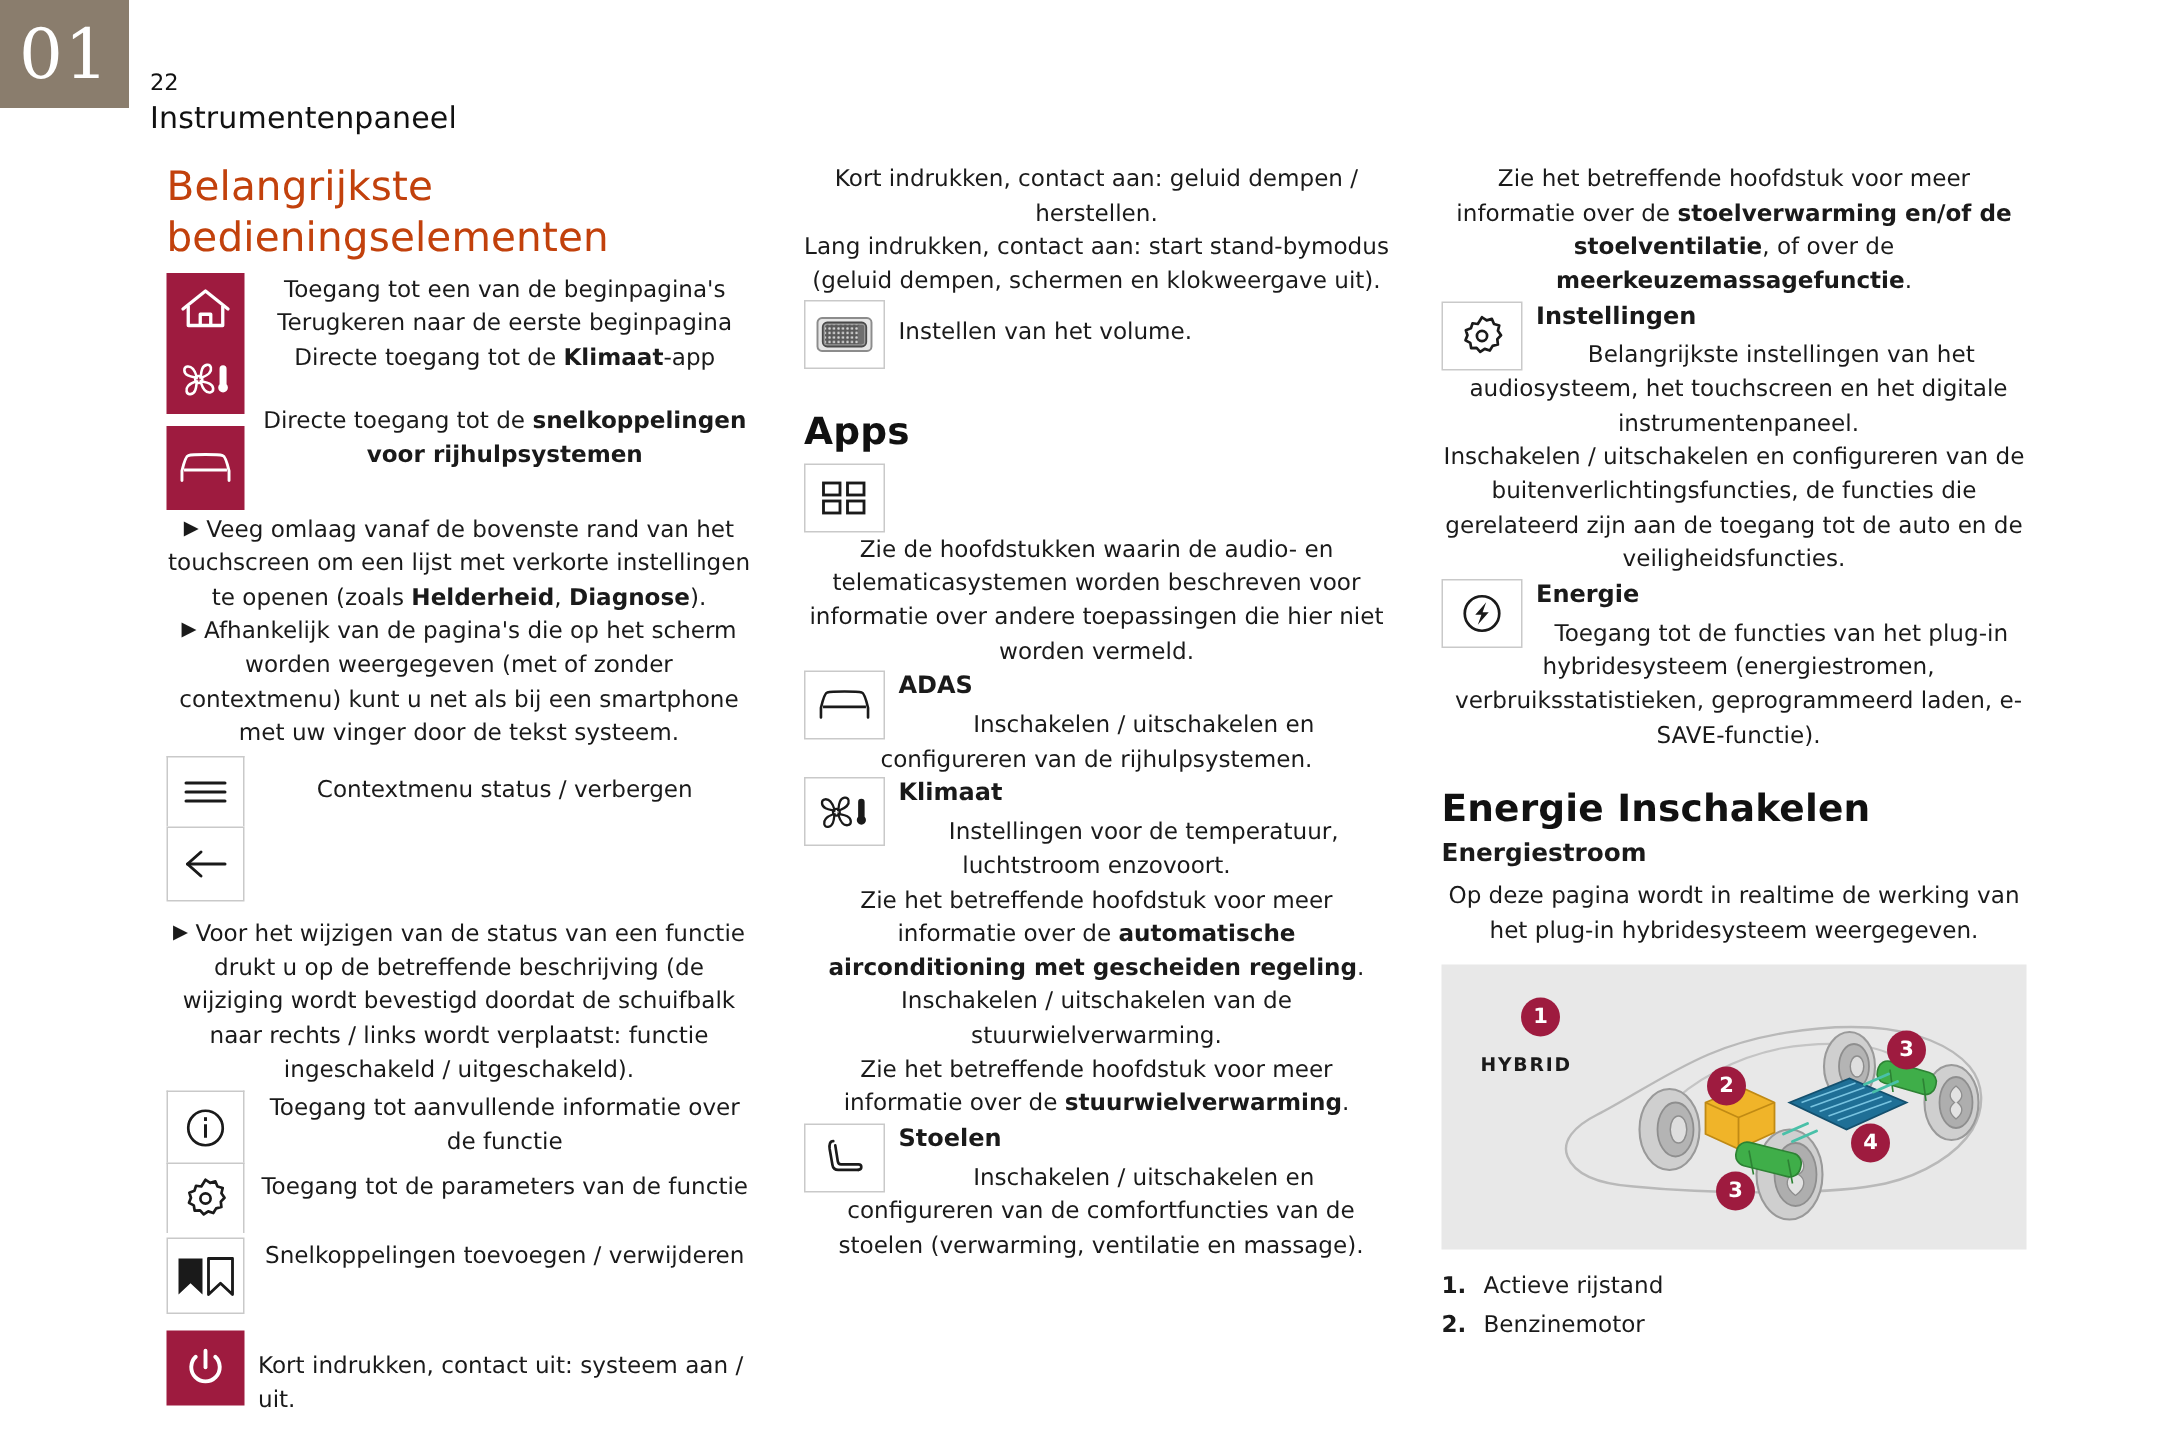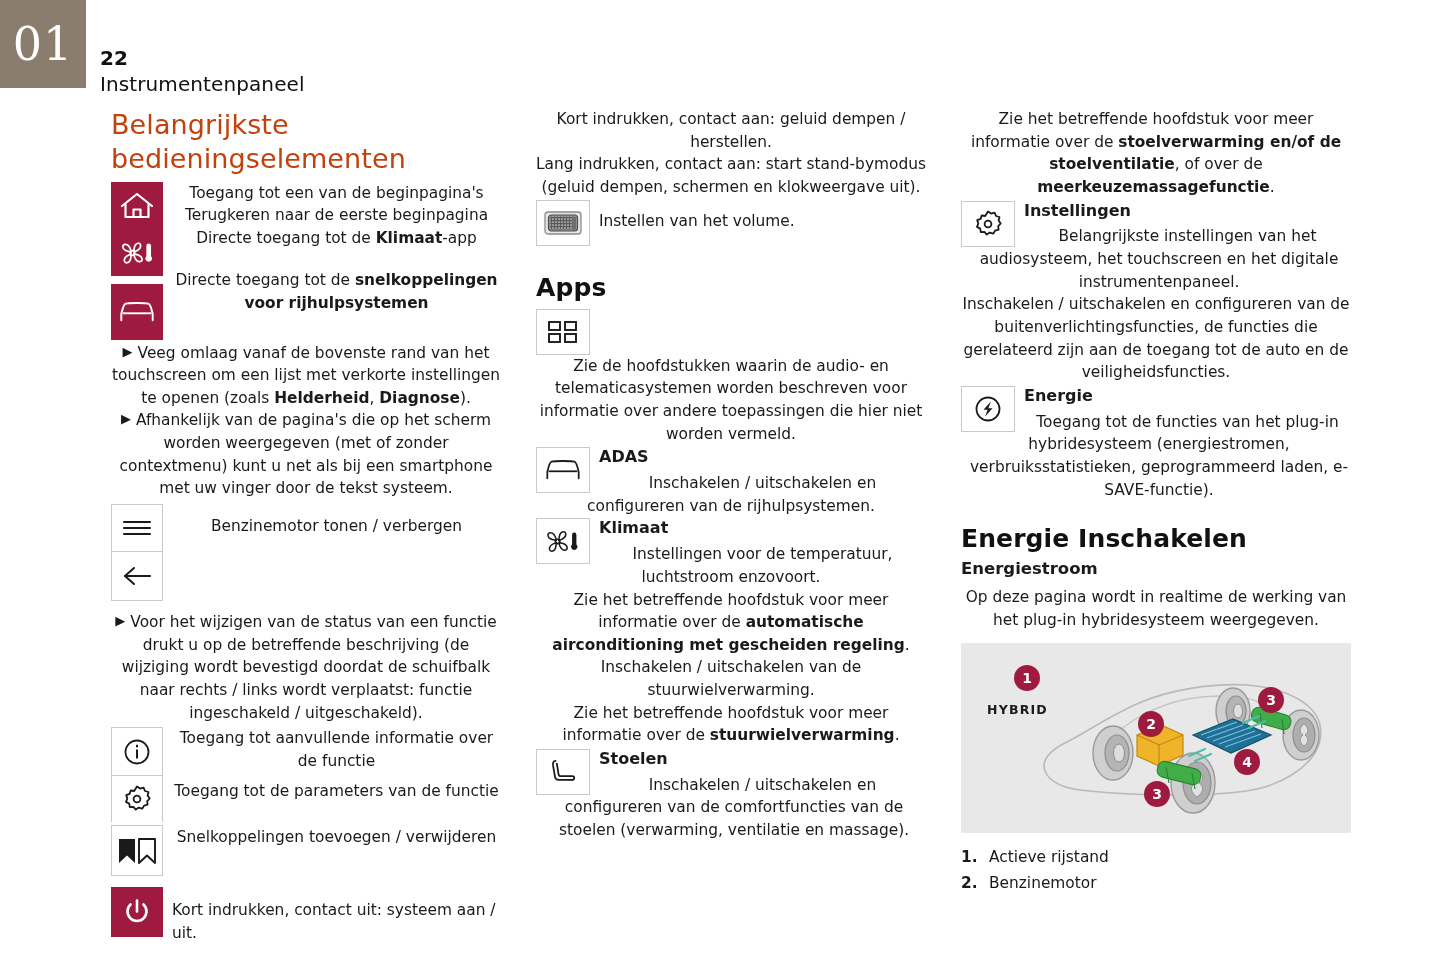--- a/index.html
+++ b/index.html
@@ -6,34 +6,34 @@
   body{
     width:1445px;height:963px;
     background:#ffffff;
     font-family:"DejaVu Sans", sans-serif;
     color:#1a1a1a;
     overflow:hidden;
     position:relative;
   }
   
   .chapter-box{
-    position:absolute;left:0;top:0;width:86px;height:88px;
+    position:absolute;left:0;top:0;width:86px;height:72px;
     background:#8a7d6d;
     display:flex;align-items:center;justify-content:center;
   }
   .chapter-box span{
     font-family:"DejaVu Serif", serif;
     font-size:46px;color:#ffffff;font-weight:300;letter-spacing:1px;
     line-height:1;
   }
   .head-meta{
     position:absolute;left:100px;top:46px;
   }
   .head-page{
-    font-size:20px;font-weight:bold;line-height:1.25;color:#111;
+    font-size:15px;font-weight:normal;line-height:1.25;color:#111;
   }
   .head-sect{
     font-size:20px;font-weight:400;line-height:1.3;color:#111;
     letter-spacing:.1px;
   }
 
   
   .cols{
     position:absolute;left:0;top:108px;width:1445px;height:855px;
   }
@@ -179,21 +179,21 @@
         <div class="seg" style="height:48px">
           <svg width="32" height="22" viewBox="0 0 32 22">
             <g stroke="#1a1a1a" stroke-width="2" fill="none" stroke-linecap="round" stroke-linejoin="round">
               <line x1="4" y1="11" x2="29" y2="11"></line>
               <polyline points="13,3 4,11 13,19"></polyline>
             </g>
           </svg>
         </div>
       </div>
       <div style="margin-left:61px">
-        <p style="padding-top:11px">Benzinemotor tonen / verbergen</p>
+        <p style="padding-top:11px">Contextmenu status / verbergen</p>
       </div>
     </div>
 
     <p style="margin-top:10px"><span class="arrow">▶</span><span>Voor het wijzigen van de status van een functie drukt u op de betreffende beschrijving (de wijziging wordt bevestigd doordat de schuifbalk naar rechts / links wordt verplaatst: functie ingeschakeld / uitgeschakeld).</span></p>
 
     <div class="blk clearfix" style="margin-top:3px">
       <div class="boxstack float-icon">
         <div class="seg" style="height:47px">
           <svg width="30" height="30" viewBox="0 0 30 30">
             <circle cx="15" cy="15" r="11.5" fill="none" stroke="#1a1a1a" stroke-width="1.8"></circle>

